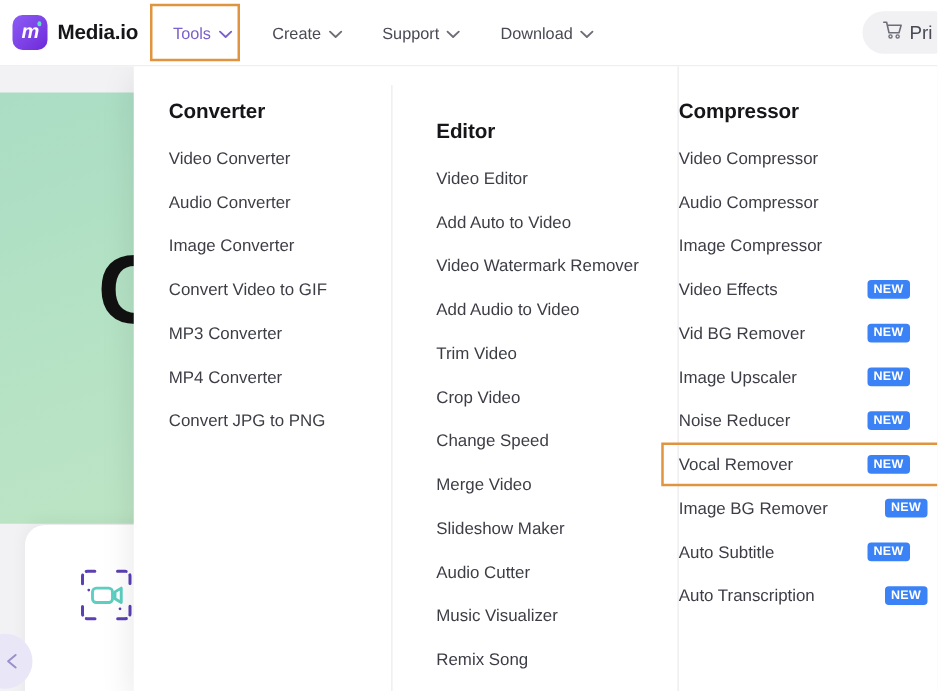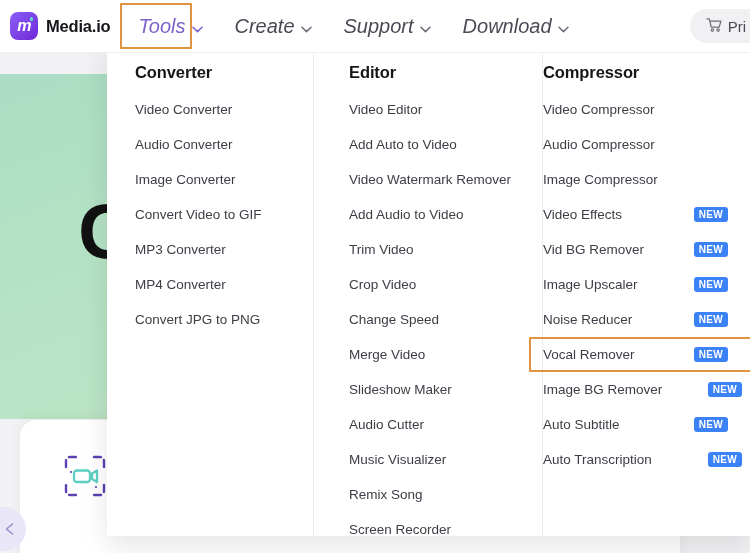--- a/index.html
+++ b/index.html
@@ -141,25 +141,24 @@
     align-items: center;
     margin-left: 12px;
     height: 52px;
   }
   .nav-item {
     display: flex;
     align-items: center;
     gap: 6px;
     padding: 0 16px;
     height: 52px;
-    font-size: 20px;
+    font-size: 13px;
     color: #4a4a55;
     cursor: pointer;
     position: relative;
-    font-style: italic;
   }
   .nav-item .chev { display: block; }
   .nav-item.active { color: #7b61c9; }
   .nav-highlight {
     position: absolute;
     left: 120px;
     top: 3px;
     width: 72px;
     height: 46px;
     border: 2px solid #e09440;
@@ -185,40 +184,40 @@
     background: #f1f1f3;
     font-size: 15px;
     color: #4a4a55;
     white-space: nowrap;
   }
 
   
   .dropdown {
     position: absolute;
     left: 107px;
-    top: 35px;
+    top: 52px;
     width: 643px;
     height: 501px;
     background: #ffffff;
     z-index: 25;
     box-shadow: 0 10px 26px rgba(0,0,0,0.10);
     overflow: hidden;
   }
   .dd-cols {
     position: relative;
     display: flex;
     height: 100%;
   }
   .dd-col {
     position: relative;
     padding: 28px 0 0 0;
     box-sizing: border-box;
   }
   .dd-col-1 { width: 206px; padding-left: 28px; }
-  .dd-col-2 { width: 229px; padding-left: 35px; border-left: 1px solid #ececee; }
+  .dd-col-2 { width: 229px; padding-left: 35px; border-left: 1px solid #ececee; margin-top: 16px; }
   .dd-col-3 { width: 208px; border-left: 1px solid #ececee; }
 
   .dd-title {
     font-size: 16.5px;
     font-weight: 700;
     color: #16161a;
     margin: 0 0 10px 0;
     letter-spacing: -0.1px;
   }
   .dd-title.second { margin-top: 24px; }

